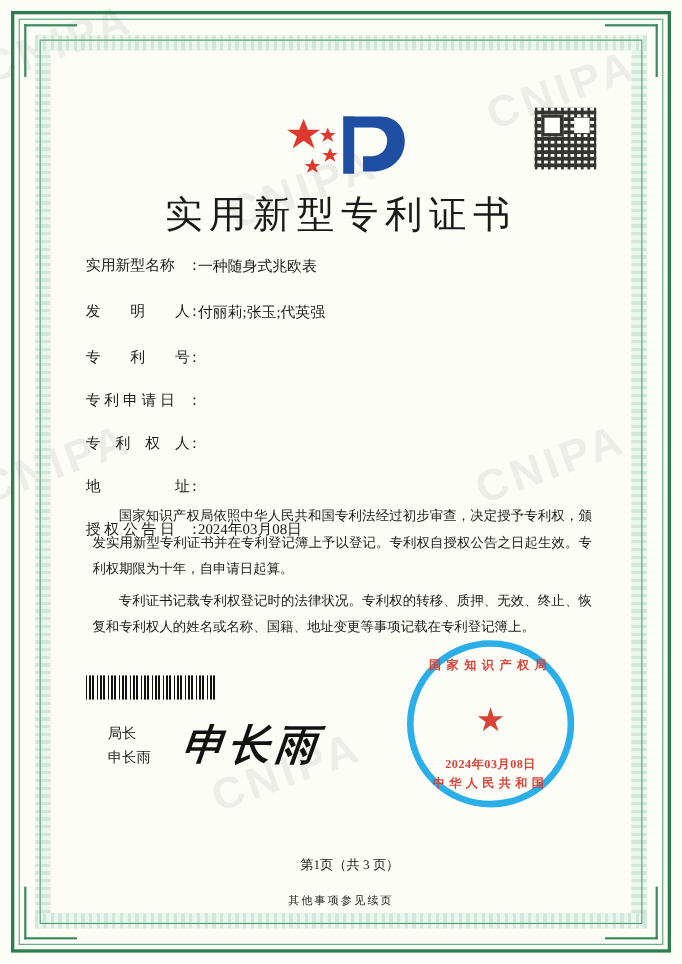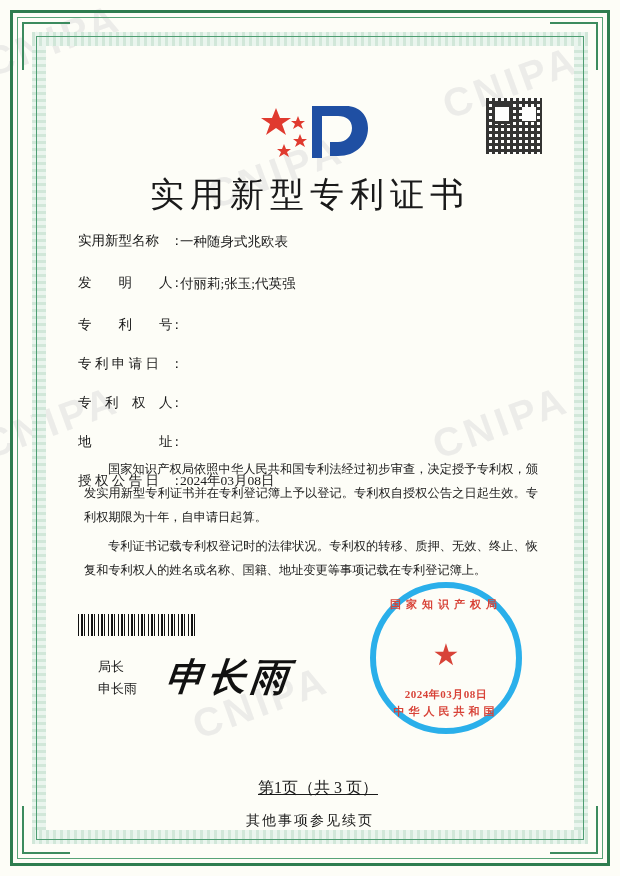--- a/index.html
+++ b/index.html
@@ -232,28 +232,27 @@
     text-align: center;
     font-size: 11px;
     font-weight: 700;
     letter-spacing: .5px;
   }
 
   .page-no {
     position: absolute;
     left: 16px; right: 0; top: 722px;
     text-align: center;
-    font-size: 16px;
-    text-decoration: underline;
+    font-size: 12px;
   }
   .footer-note {
     position: absolute;
     left: 0; right: 0; top: 756px;
     text-align: center;
-    font-size: 14px;
+    font-size: 10px;
     letter-spacing: 2px;
   }
 </style>
 </head>
 <body>
 
 <div class="page">
 
   <div class="wm" style="left:-18px; top:18px;">CNIPA</div>
   <div class="wm" style="left:205px; top:150px;">CNIPA</div>

